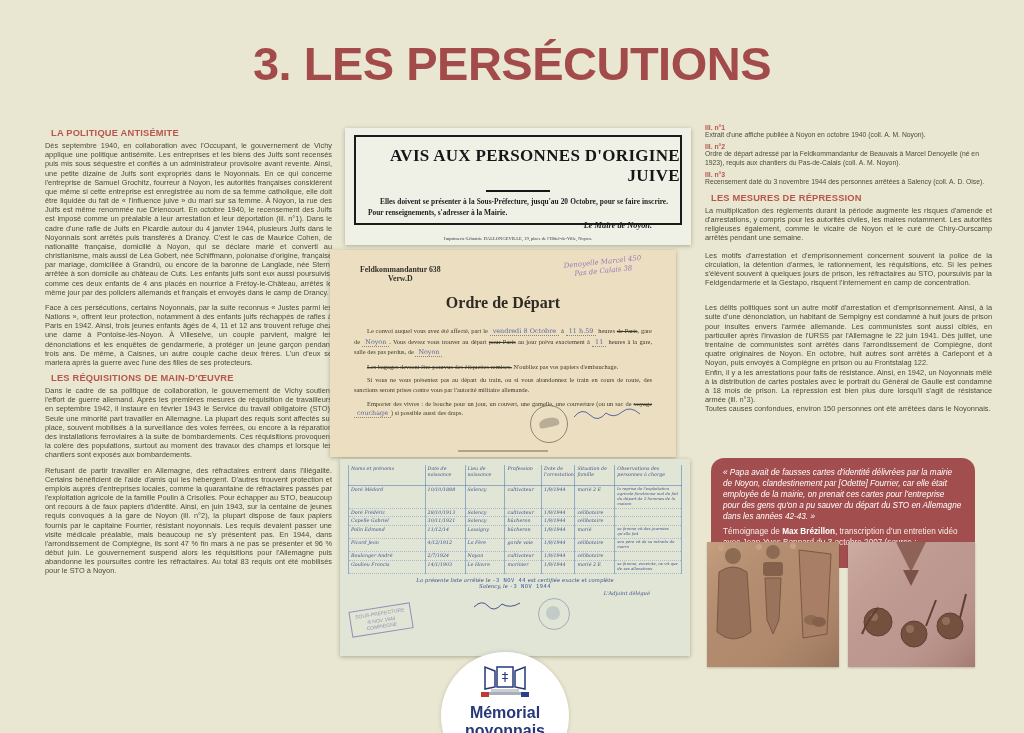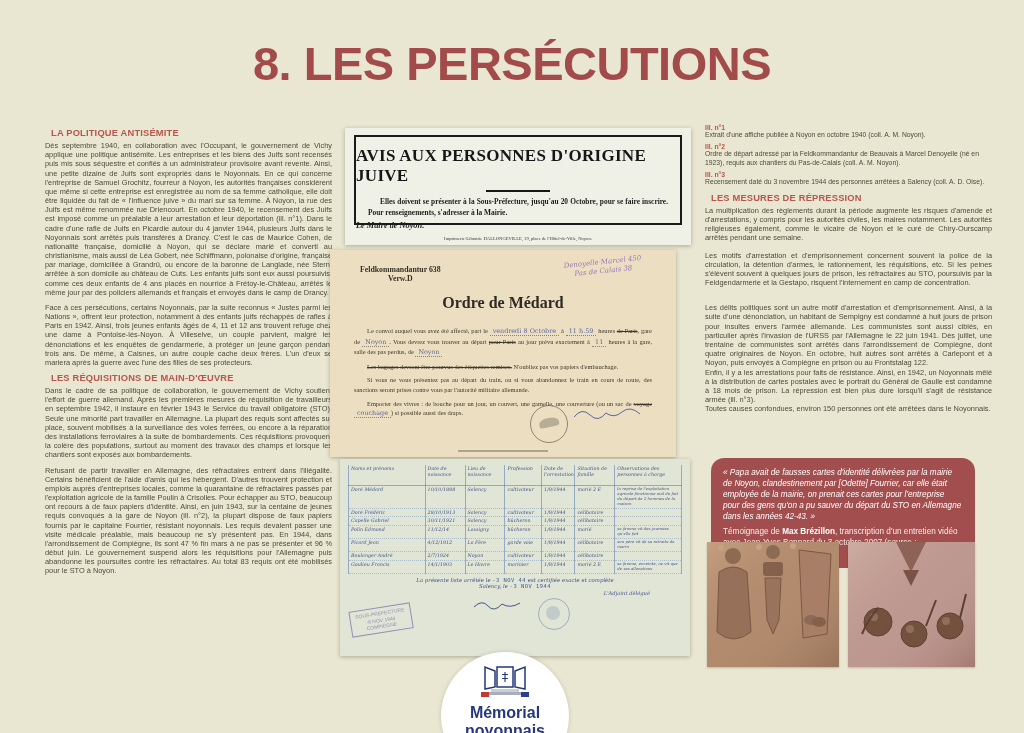--- a/index.html
+++ b/index.html
@@ -28,25 +28,25 @@
   .photo{position:absolute;top:542px;height:125px;box-shadow:0 1px 2px rgba(0,0,0,.2);}
   .photo-1{left:707px;width:132px;}
   .photo-2{left:848px;width:127px;}
   .photo svg{display:block;}
   
   .doc{position:absolute;box-shadow:0 1px 4px rgba(60,55,30,.35);}
   
   .poster{left:345px;top:128px;width:346px;height:117px;background:#eff1e7;}
   .poster-frame{position:absolute;left:9px;right:9px;top:7px;bottom:20px;border:2px solid #1b1b1b;}
   .poster-title{font-family:"Liberation Serif",serif;font-weight:bold;font-size:17px;
-                text-align:left;margin-top:9px;color:#161616;letter-spacing:.3px;}
+                text-align:right;margin-top:9px;color:#161616;letter-spacing:.3px;}
   .poster-rule{width:64px;height:2px;background:#161616;margin:4px auto 5px auto;}
   .poster-body{font-family:"Liberation Serif",serif;font-weight:bold;font-size:7.4px;
                line-height:1.45;margin:0 12px;text-align:justify;text-indent:12px;color:#1d1d1d;}
-  .poster-sig{text-align:left;margin:3px 28px 0 0;}
+  .poster-sig{text-align:right;margin:3px 28px 0 0;}
   .poster-mayor{font-family:"Liberation Serif",serif;font-style:italic;font-weight:bold;font-size:8.3px;color:#1d1d1d;}
   .poster-name{font-weight:bold;font-size:11px;letter-spacing:2.5px;color:#111;}
   .poster-imprint{position:absolute;bottom:4px;left:0;width:100%;text-align:center;
                   font-family:"Liberation Serif",serif;font-size:4.6px;color:#3a3a3a;}
   
   .ordre{left:330px;top:250px;width:346px;height:207px;background:#ecdfc1;}
   .ordre-head{position:absolute;left:30px;top:15px;font-family:"Liberation Serif",serif;
               font-weight:bold;font-size:7.8px;color:#33302a;text-align:center;}
   .ordre-annot{position:absolute;right:34px;top:8px;transform:rotate(-6deg);
                font-family:"DejaVu Serif",serif;font-style:italic;font-size:7px;
@@ -90,21 +90,21 @@
   .logo svg{margin-top:13px;}
   .logo-name{font-size:16px;font-weight:bold;color:#25387c;margin-top:1px;}
   .logo-sub{font-size:5.2px;color:#25387c;margin-top:1px;}
   .logo-years{font-size:5.2px;color:#25387c;margin-top:1px;}
 </style>
 </head>
 <body>
 
 <div class="panel">
 
-  <h1 class="title">8. LES PERSÉCUTIONS</h1>
+  <h1 class="title">3. LES PERSÉCUTIONS</h1>
 
   <div class="col col-left">
     <h2 class="sec">LA POLITIQUE ANTISÉMITE</h2>
     <p class="body-p">Dès septembre 1940, en collaboration avec l'Occupant, le gouvernement de Vichy applique une politique antisémite. Les entreprises et les biens des Juifs sont recensés puis mis sous séquestre et confiés à un administrateur provisoire avant revente. Ainsi, une petite dizaine de Juifs sont expropriés dans le Noyonnais. En ce qui concerne l'entreprise de Samuel Grochitz, fourreur à Noyon, les autorités françaises considèrent que même si cette entreprise est enregistrée au nom de sa femme catholique, elle doit être liquidée du fait de « l'influence juive » du mari sur sa femme. À Noyon, la rue des Juifs est même renommée rue Driencourt. En octobre 1940, le recensement des Juifs est imposé comme un préalable à leur arrestation et leur déportation (ill. n°1). Dans le cadre d'une rafle de Juifs en Picardie autour du 4 janvier 1944, plusieurs Juifs dans le Noyonnais sont arrêtés puis transférés à Drancy. C'est le cas de Maurice Cohen, de nationalité française, domicilié à Noyon, qui se déclare marié et converti au christianisme, mais aussi de Léa Gobert, née Schiffmann, polonaise d'origine, française par mariage, domiciliée à Grandrû, ou encore de la baronne de Langlade, née Stern, arrêtée à son domicile au château de Cuts. Les enfants juifs sont eux aussi poursuivis, comme ces deux enfants de 4 ans placés en nourrice à Frétoy-le-Château, arrêtés le même jour par des policiers allemands et français et envoyés dans le camp de Drancy.</p>
     <p class="body-p">Face à ces persécutions, certains Noyonnais, par la suite reconnus « Justes parmi les Nations », offrent leur protection, notamment à des enfants juifs réchappés de rafles à Paris en 1942. Ainsi, trois jeunes enfants âgés de 4, 11 et 12 ans trouvent refuge chez une dame à Pontoise-lès-Noyon. À Villeselve, un couple parvient, malgré les dénonciations et les enquêtes de gendarmerie, à protéger un jeune garçon pendant trois ans. De même, à Caisnes, un autre couple cache deux frères. L'un d'eux se mariera après la guerre avec l'une des filles de ses protecteurs.</p>
     <h2 class="sec mt6">LES RÉQUISITIONS DE MAIN-D'ŒUVRE</h2>
     <p class="body-p">Dans le cadre de sa politique de collaboration, le gouvernement de Vichy soutient l'effort de guerre allemand. Après les premières mesures de réquisition de travailleurs en septembre 1942, il instaure en février 1943 le Service du travail obligatoire (STO). Seule une minorité part travailler en Allemagne. La plupart des requis sont affectés sur place, souvent mobilisés à la surveillance des voies ferrées, ou encore à la réparation des installations ferroviaires à la suite de bombardements. Ces réquisitions provoquent la colère des populations, surtout au moment des travaux des champs et lorsque les chantiers sont exposés aux bombardements.</p>
     <p class="body-p">Refusant de partir travailler en Allemagne, des réfractaires entrent dans l'illégalité. Certains bénéficient de l'aide d'amis qui les hébergent. D'autres trouvent protection et emplois auprès d'entreprises locales, comme la quarantaine de réfractaires passés par l'exploitation agricole de la famille Poulin à Crisolles. Pour échapper au STO, beaucoup ont recours à de faux papiers d'identité. Ainsi, en juin 1943, sur la centaine de jeunes requis convoqués à la gare de Noyon (ill. n°2), la plupart dispose de faux papiers fournis par le capitaine Fourrier, résistant noyonnais. Les requis devaient passer une visite médicale préalable, mais beaucoup ne s'y présentent pas. En 1944, dans l'arrondissement de Compiègne, ils sont 47 % fin mars à ne pas se présenter et 96 % début juin. Le gouvernement suspend alors les réquisitions pour l'Allemagne puis abandonne les poursuites contre les réfractaires. Au total 83 requis ont été mobilisés pour le STO à Noyon.</p>
   </div>
 
@@ -197,21 +197,21 @@
 
   <div class="doc ordre">
     <div class="ordre-head">
       <div>Feldkommandantur 638</div>
       <div>Verw.D</div>
     </div>
     <div class="ordre-annot">
       <div>Denoyelle Marcel 450</div>
       <div>Pas de Calais 38</div>
     </div>
-    <div class="ordre-title">Ordre de Médard</div>
+    <div class="ordre-title">Ordre de Départ</div>
     <div class="ordre-body">
       <p>
         <span>Le convoi auquel vous avez été affecté, part le</span>
         <span class="hw">vendredi 8 Octobre</span>
         <span>à</span>
         <span class="hw">11 h.59</span>
         <span>heures</span>
         <span class="strike">de Paris</span><span>, gare de</span>
         <span class="hw">Noyon</span><span>. Vous devrez vous trouver au départ</span>
         <span class="strike">pour Paris</span>

